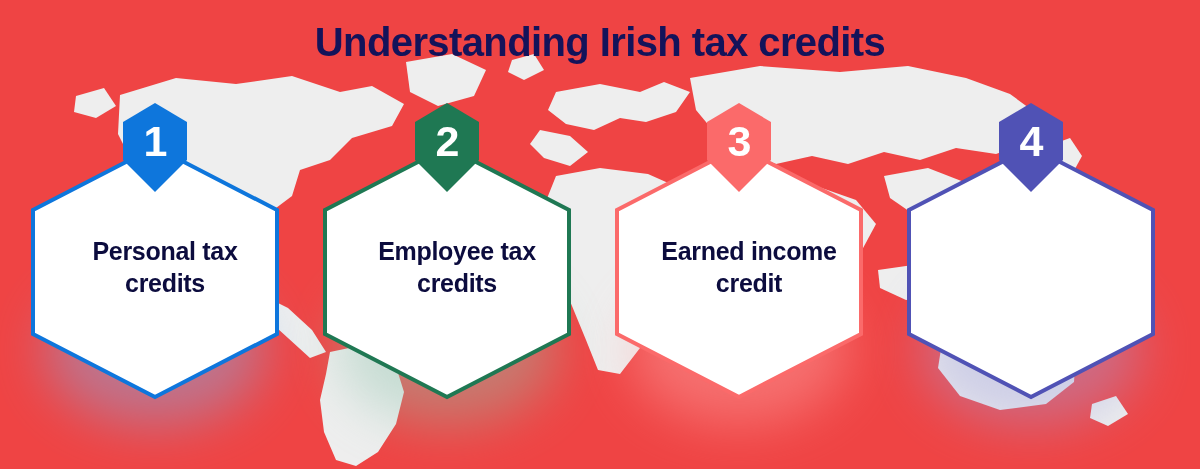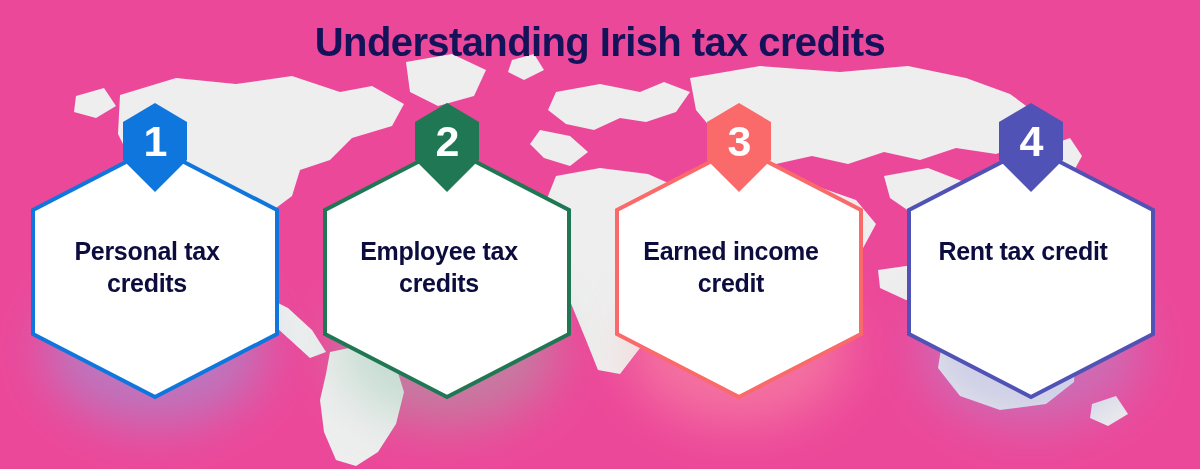--- a/index.html
+++ b/index.html
@@ -9,21 +9,21 @@
   }
   body {
     font-family: "Liberation Sans", "DejaVu Sans", sans-serif;
   }
 
   #infographic {
     position: relative;
     width: 1200px;
     height: 469px;
     overflow: hidden;
-    background: #ec4899;
+    background: #ef4444;
   }
 
   
   #map-layer {
     position: absolute;
     left: 0;
     top: 0;
     width: 1200px;
     height: 469px;
     z-index: 0;
@@ -110,21 +110,21 @@
     justify-content: center;
     color: #ffffff;
     font-size: 43px;
     font-weight: bold;
     line-height: 1;
     letter-spacing: -1px;
   }
 
   .card-label {
     position: absolute;
-    left: 6px;
+    left: 24px;
     top: 135px;
     width: 224px;
     text-align: center;
     z-index: 3;
     color: #0c0c3e;
     font-size: 25px;
     font-weight: bold;
     line-height: 1.28;
     letter-spacing: -0.3px;
   }
@@ -236,17 +236,16 @@
         <svg viewBox="0 0 252 258" xmlns="http://www.w3.org/2000/svg">
           <polygon points="126,4 248,67 248,191 126,254 4,191 4,67" fill="#ffffff" stroke="#5052b5" stroke-width="4" stroke-linejoin="miter"></polygon>
         </svg>
       </div>
       <div class="badge">
         <svg viewBox="0 0 66 92" xmlns="http://www.w3.org/2000/svg">
           <polygon points="33,1 65,20 65,58 33,90 1,58 1,20" fill="#5052b5"></polygon>
         </svg>
         <div class="badge-num">4</div>
       </div>
-      <div class="card-label">Rent tax credit</div>
     </div>
 
   </div>
 </div>
 
 </body></html>

